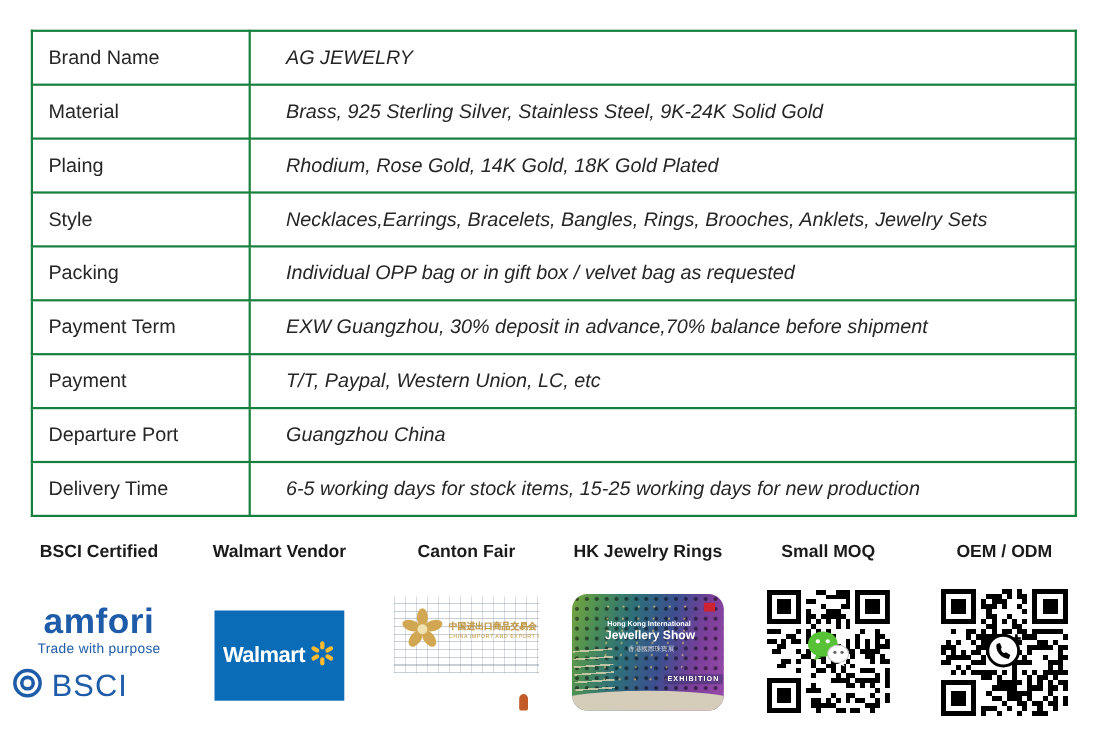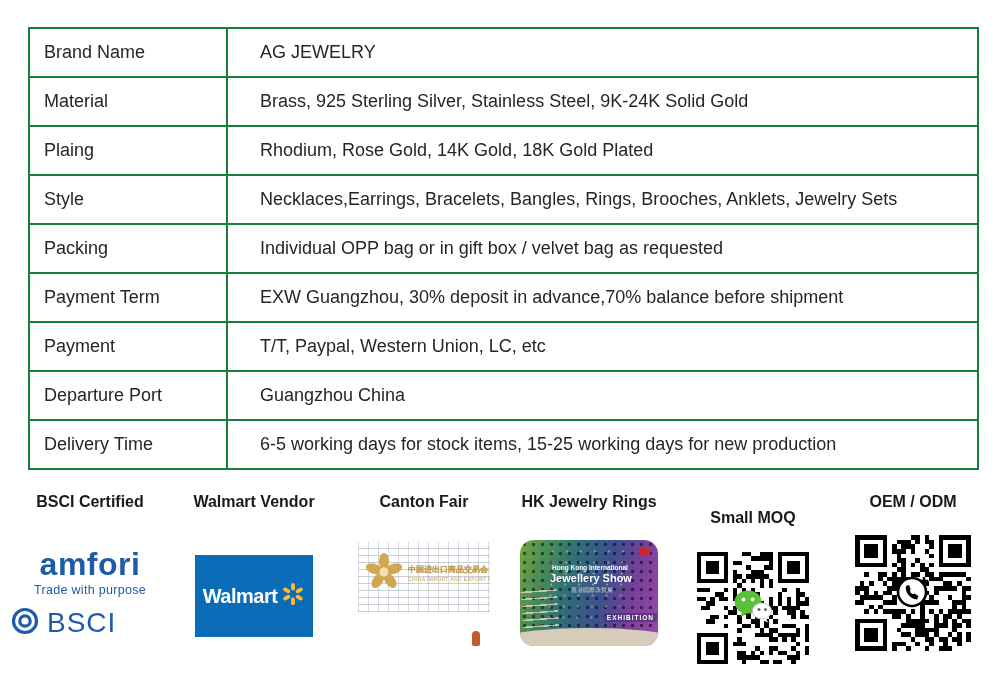--- a/index.html
+++ b/index.html
@@ -5,21 +5,21 @@
   html,body{margin:0;padding:0;background:#fff;}
   .page{position:relative;width:1000px;height:677px;background:#fff;overflow:hidden;
         font-family:"Liberation Sans","DejaVu Sans",sans-serif;color:#262626;}
 
   
   table.spec{position:absolute;left:28px;top:27px;width:951px;height:430px;
              border-collapse:collapse;table-layout:fixed;}
   table.spec td{border:2px solid #15803d;font-size:18px;color:#262626;
                 vertical-align:middle;height:45px;white-space:nowrap;overflow:hidden;}
   td.lbl{width:181px;padding-left:14px;}
-  td.val{padding-left:32px;}
+  td.val{padding-left:32px;font-style:italic;}
 
   
   .badges{position:absolute;left:0;top:492px;width:1000px;height:185px;}
   .badge{position:absolute;top:0;text-align:center;}
   .badge-label{font-size:16px;font-weight:bold;color:#1a1a1a;height:20px;line-height:20px;}
 
   
   .b1{left:10px;width:160px;}
   .amfori{margin-top:36px;color:#1e5ba8;}
   .amfori-word{font-size:32px;font-weight:bold;line-height:32px;letter-spacing:.5px;}
@@ -69,21 +69,21 @@
   .hk .stairs{position:absolute;left:2px;bottom:12px;width:36px;height:48px;opacity:.85;
       background:repeating-linear-gradient(0deg,rgba(225,213,180,.95) 0 1.5px,transparent 1.5px 7px);
       transform:rotate(-4deg);}
   .hk .floor{position:absolute;left:-20%;bottom:-12px;width:140%;height:30px;
       background:#d5ccba;border-radius:50%;}
   .hk .extag{position:absolute;right:1px;bottom:24px;padding:1px 3px;font-size:6.5px;font-weight:bold;
       letter-spacing:1px;color:#fff;background:rgba(60,50,110,.55);}
   .hk .redlogo{position:absolute;right:8px;top:8px;width:10px;height:8px;background:#cf2233;}
 
   
-  .b5{left:694px;width:118px;margin-top:16px;}
+  .b5{left:694px;width:118px;}
   .b6{left:849px;width:128px;}
   .qr{position:relative;margin:23px auto 0;}
   .b5 .qr{width:112px;height:114px;}
   .b6 .qr{width:124px;height:116px;}
   .qr svg.code{width:100%;height:100%;shape-rendering:crispEdges;}
   .qr .center-icon{position:absolute;left:50%;top:50%;transform:translate(-50%,-50%);}
 </style>
 </head>
 <body>
 

